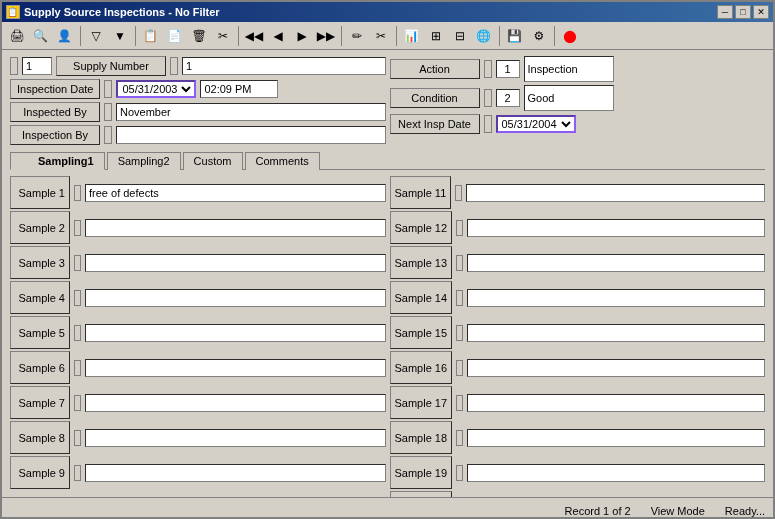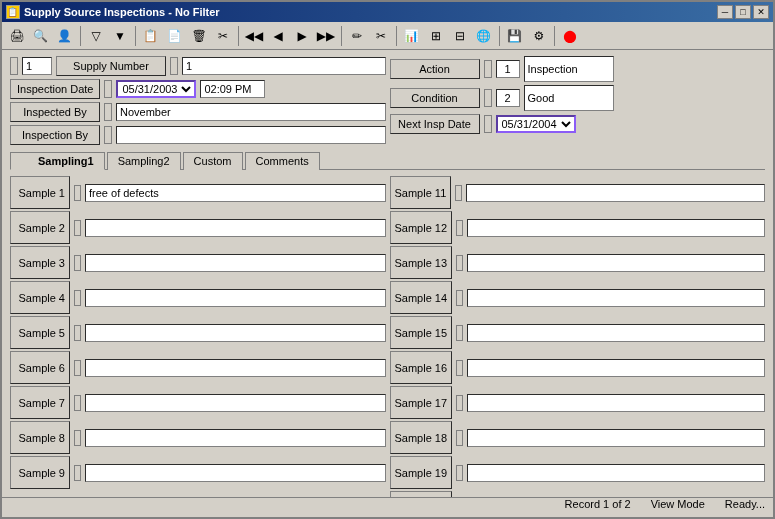--- a/index.html
+++ b/index.html
@@ -255,21 +255,21 @@
       font-size: 11px;
       font-family: Arial, sans-serif;
     }
 
     
     .status-bar {
       height: 20px;
       background: #d4d0c8;
       border-top: 1px solid #808080;
       display: flex;
-      align-items: flex-start;
+      align-items: flex-end;
       justify-content: flex-end;
       padding: 0 8px;
       gap: 20px;
       flex-shrink: 0;
       font-size: 11px;
     }
 
     .action-num {
       background: white;
       border: 1px inset #808080;
@@ -353,21 +353,21 @@
         <div class="field-separator"></div>
         <input class="text-input text-input-wide" type="text" value="1" style="">
       </div>
 
       <div class="form-row">
         <button class="label-btn">Inspection Date</button>
         <div class="field-separator"></div>
         <select class="form-select">
           <option>05/31/2003</option>
         </select>
-        <input class="text-input" style="width: 65px;" type="text" value="02:09 PM">
+        <input class="text-input" style="width: 78px;" type="text" value="02:09 PM">
       </div>
 
       <div class="form-row">
         <button class="label-btn">Inspected By</button>
         <div class="field-separator"></div>
         <input class="text-input text-input-wide" type="text" value="November" style="">
       </div>
 
       <div class="form-row">
         <button class="label-btn">Inspection By</button>

